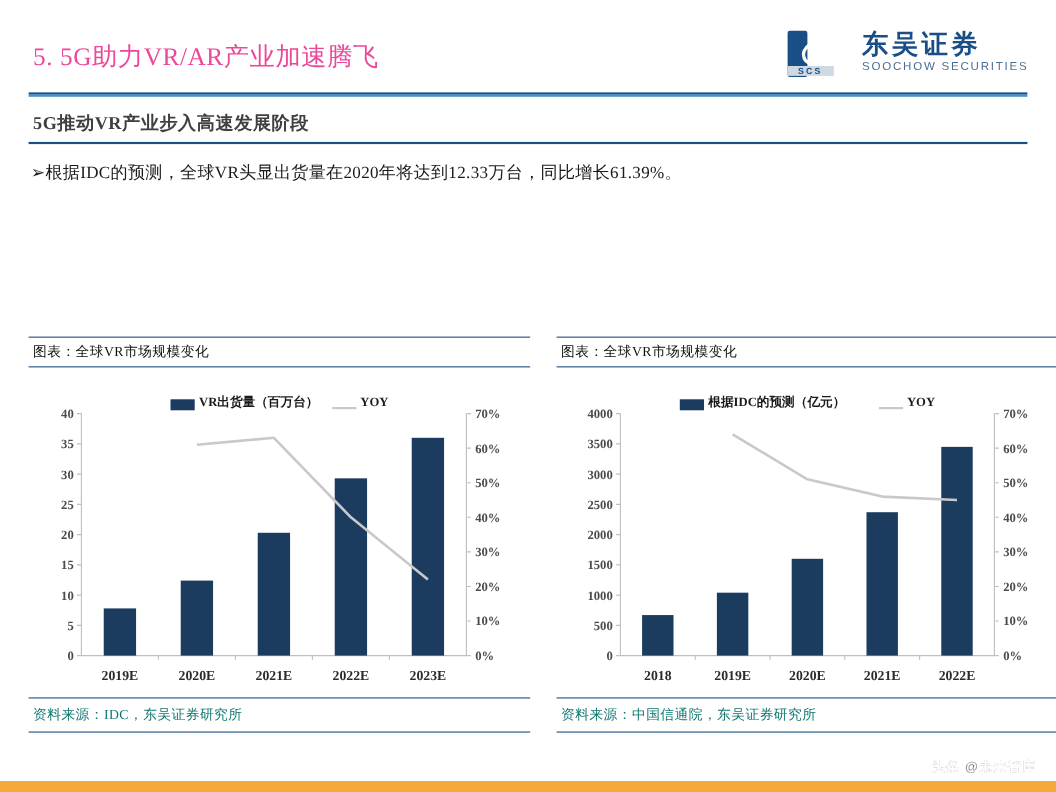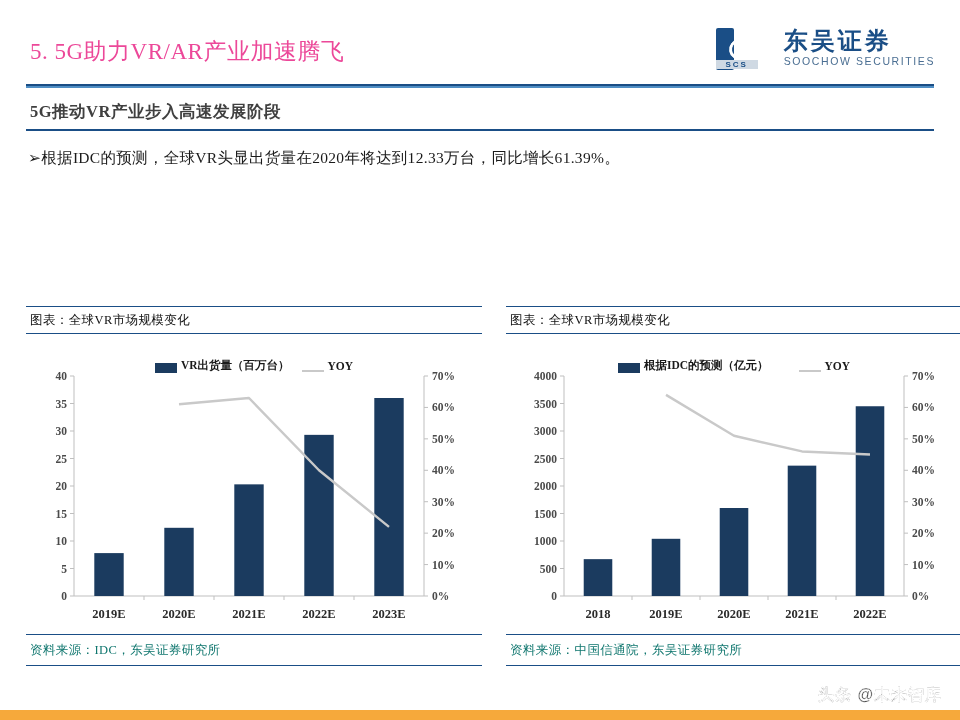--- a/index.html
+++ b/index.html
@@ -102,21 +102,21 @@
   .legend-item{display:flex;align-items:flex-end;margin:16px 6px;white-space:nowrap;}
   .legend-swatch{width:22px;height:10px;background:#1b3b5f;margin-right:4px;display:inline-block;}
   .legend-line{width:22px;height:2px;background:#c9c9c9;margin-right:4px;display:inline-block;}
 
   .plot-wrap{position:absolute;left:0;top:34px;width:100%;height:266px;}
   .chart-svg{display:block;}
 
   
   .watermark{
     position:absolute;right:18px;bottom:14px;
-    font-size:16px;font-weight:bold;color:#3a3a3a;
+    font-size:12px;font-weight:bold;color:#3a3a3a;
     font-family:"Liberation Sans", sans-serif;letter-spacing:1px;
     -webkit-text-stroke:0.4px #fff;
   }
   .bottom-bar{
     position:absolute;left:0;bottom:0;width:960px;height:10px;background:#f6a93b;
   }
 </style>
 </head>
 <body>
 

